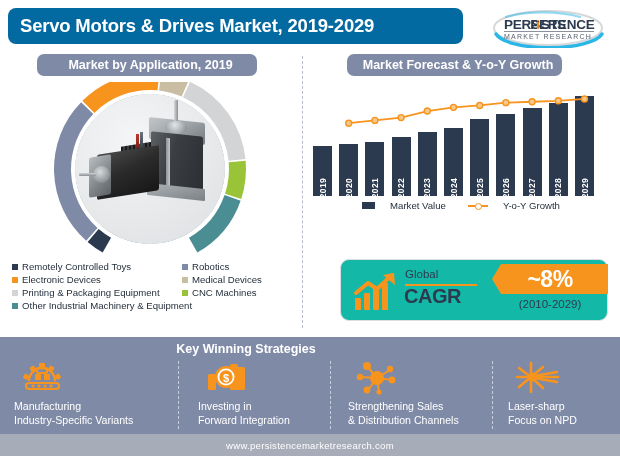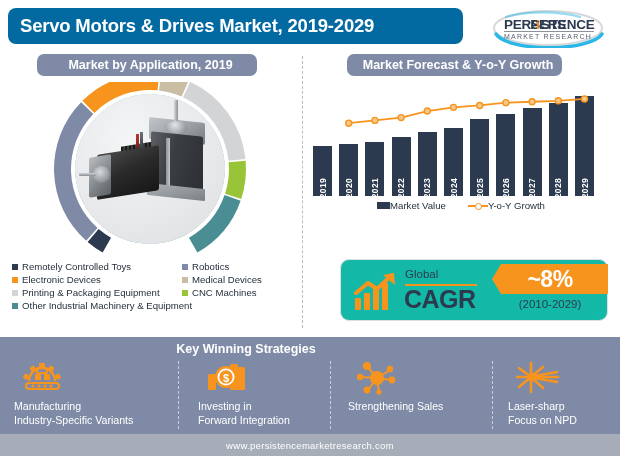--- a/index.html
+++ b/index.html
@@ -158,21 +158,21 @@
     letter-spacing: 0.4px;
     white-space: nowrap;
   }
   #line-svg { position: absolute; left: 0; top: 0; width: 300px; height: 112px; pointer-events: none; }
 
   #bar-legend {
     position: absolute; left: 311px; top: 200px; width: 300px;
     display: flex; justify-content: center; align-items: center; gap: 22px;
     font-size: 9.6px; color: #1f2a36;
   }
-  .bl-item { display: flex; align-items: center; gap: 0; white-space: nowrap; }
+  .bl-item { display: flex; align-items: center; gap: 15px; white-space: nowrap; }
   .bl-sw-bar { width: 13px; height: 7px; background: #2c3a4f; }
   .bl-sw-line { position: relative; width: 20px; height: 7px; }
   .bl-sw-line::before {
     content:""; position:absolute; left:0; top:3px; width:20px; height:1.6px; background:#f7941e;
   }
   .bl-sw-line::after {
     content:""; position:absolute; left:7px; top:1px; width:5px; height:5px;
     border-radius:50%; background:#fff; border:1.4px solid #f7941e;
   }
 
@@ -187,21 +187,21 @@
   #cagr-icon { position: absolute; left: 12px; top: 12px; width: 44px; height: 40px; }
   #cagr-global {
     position: absolute; left: 64px; top: 8px;
     font-size: 11.5px; color: #2c3a4f;
   }
   #cagr-rule {
     position: absolute; left: 64px; top: 24px; width: 72px; height: 2px; background: #f7941e;
   }
   #cagr-word {
     position: absolute; left: 63px; top: 25px;
-    font-size: 25px; font-weight: bold; color: #2c3a4f; letter-spacing: -0.5px;
+    font-size: 20px; font-weight: bold; color: #2c3a4f; letter-spacing: -0.5px;
   }
   #cagr-flag {
     position: absolute; left: 151px; top: 4px;
     width: 116px; height: 30px;
     background: #f7941e;
     clip-path: polygon(9px 0, 116px 0, 116px 30px, 9px 30px, 0 15px);
     display: flex; align-items: center; justify-content: center;
   }
   #cagr-value { color:#ffffff; font-size: 23px; font-weight: bold; letter-spacing:-0.5px; }
   #cagr-period {
@@ -488,20 +488,21 @@
             <circle cx="13" cy="5" r="4"></circle>
             <circle cx="36" cy="8" r="3.2"></circle>
             <circle cx="38" cy="19" r="3.4"></circle>
             <circle cx="6" cy="16" r="3.2"></circle>
             <circle cx="13" cy="29" r="3.4"></circle>
             <circle cx="25" cy="31" r="2.6"></circle>
           </g>
         </svg>
       </div>
       <div class="strat-text">Strengthening Sales</div>
+      <div class="strat-text">&amp; Distribution Channels</div>
     </div>
 
     <div class="strat-sep" style="left:492px;"></div>
 
     <div class="strat" style="left:508px;">
       <div class="strat-icon">
         <svg viewBox="0 0 46 34" width="46" height="34">
           <g stroke="#f7941e" stroke-width="2.6" stroke-linecap="round">
             <line x1="17" y1="16" x2="17" y2="2"></line>
             <line x1="17" y1="16" x2="17" y2="31"></line>

